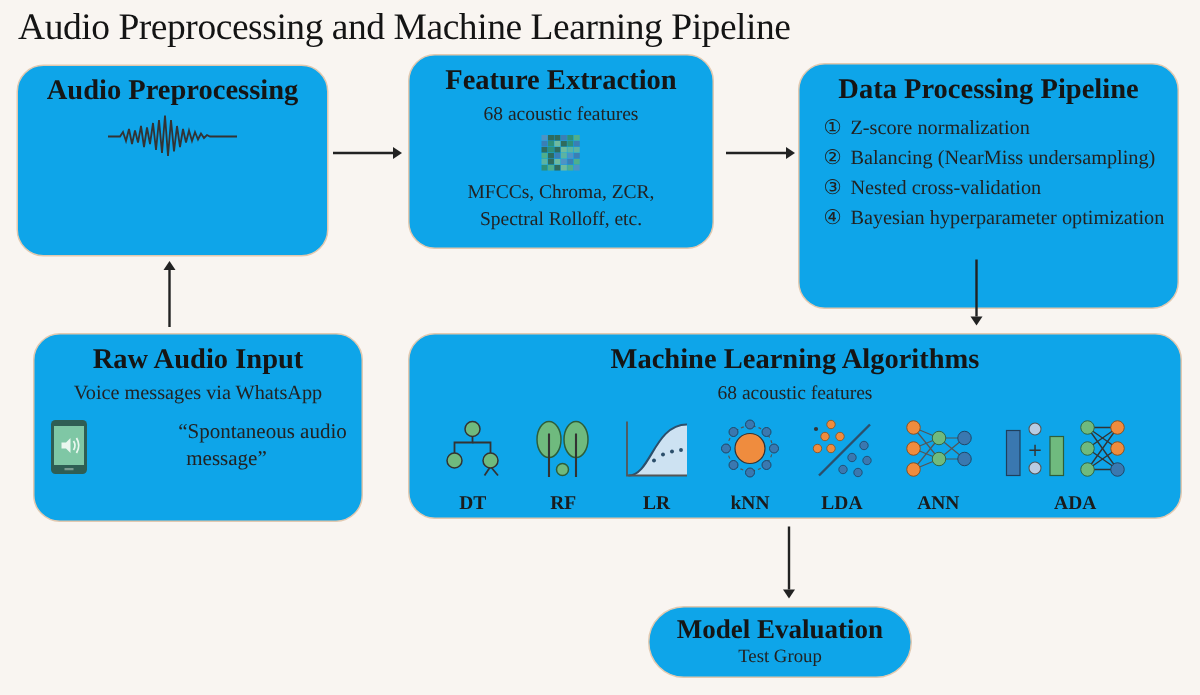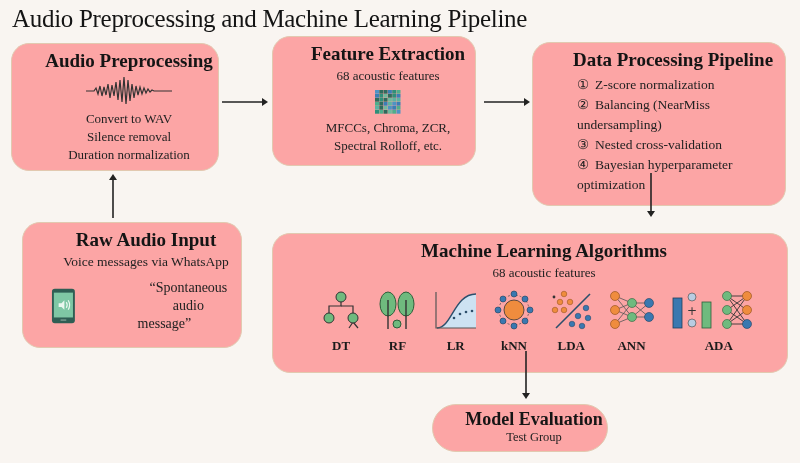--- a/index.html
+++ b/index.html
@@ -11,41 +11,40 @@
     position:relative;
   }
   .title {
     position:absolute; left:12px; top:5px;
     font-family:"Liberation Serif", serif;
     font-weight:normal; font-size:25px; letter-spacing:-0.3px;
     color:#141414;
   }
   .box {
     position:absolute;
-    background:#fca5a5;
+    background:#0ea5e9;
     border:1.5px solid #e2c9b0;
     border-radius:18px;
     box-sizing:border-box;
     text-align:center;
-    padding-left:28px;
   }
   .box-title {
     font-family:"Liberation Serif", serif;
     font-weight:bold; font-size:19px; color:#151515;
     margin-top:6px;
   }
   .line {
     font-family:"Liberation Serif", serif;
     font-size:13px; line-height:18px; color:#222;
   }
   #box-pre { left:11px; top:43px; width:208px; height:128px; }
   #box-feat { left:272px; top:36px; width:204px; height:130px; }
   #box-dpp { left:532px; top:42px; width:254px; height:164px; text-align:left; }
   #box-raw { left:22px; top:222px; width:220px; height:126px; }
-  #box-ml { left:272px; top:233px; width:516px; height:140px; }
+  #box-ml { left:272px; top:222px; width:516px; height:124px; }
   #box-eval { left:432px; top:404px; width:176px; height:48px; border-radius:24px; }
 
   .dpp-list { margin:4px 0 0 16px; padding:0; list-style:none; }
   .dpp-list li { font-family:"Liberation Serif", serif; font-size:13.5px; line-height:20px; color:#222; }
   .dpp-num { display:inline-block; width:18px; }
 
   .arrow { position:absolute; }
   .algos { display:flex; justify-content:space-around; margin:8px 12px 0 12px; }
   .algo { display:flex; flex-direction:column; align-items:center; }
   .algo-label { font-family:"Liberation Serif", serif; font-weight:bold; font-size:13px; margin-top:8px; color:#1b1b1b; }
@@ -53,25 +52,20 @@
 </head>
 <body>
 
 <div class="title">Audio Preprocessing and Machine Learning Pipeline</div>
 
 <div class="box" id="box-pre">
   <div class="box-title">Audio Preprocessing</div>
   <svg width="90" height="32" viewBox="0 0 90 32" style="display:block;margin:2px auto 0 auto;">
     <polyline fill="none" stroke="#333" stroke-width="1.2" points="2,17 10,17 12,14 14,20 16,12 18,22 20,13 22,21 24,10 26,24 28,11 30,22 32,8 34,26 36,6 38,28 40,3 42,30 44,6 46,27 48,10 50,24 52,12 54,21 56,13 58,20 60,14 62,19 64,15 66,18 68,16 70,17 78,17 88,17"></polyline>
   </svg>
-  <div style="margin-top:4px;">
-    <div class="line">Convert to WAV</div>
-    <div class="line">Silence removal</div>
-    <div class="line">Duration normalization</div>
-  </div>
 </div>
 
 <div class="box" id="box-feat">
   <div class="box-title">Feature Extraction</div>
   <div class="line" style="margin-top:2px;">68 acoustic features</div>
   <svg width="28" height="26" viewBox="0 0 28 26" style="display:block;margin:4px auto 4px auto;" id="feat-matrix">
       <rect x="1" y="1" width="4" height="3.7" fill="#4e93c4"></rect>
       <rect x="5.3" y="1" width="4" height="3.7" fill="#2f6b5d"></rect>
       <rect x="9.6" y="1" width="4" height="3.7" fill="#2f6b5d"></rect>
       <rect x="13.899999999999999" y="1" width="4" height="3.7" fill="#3a7fb5"></rect>

